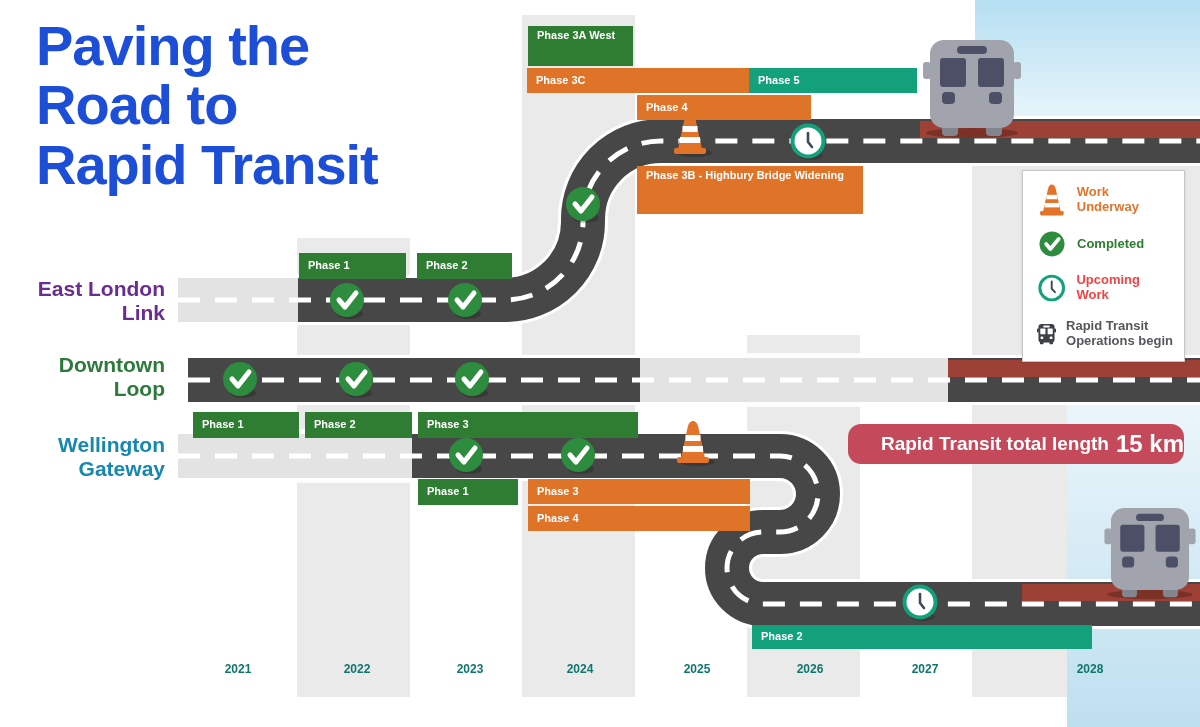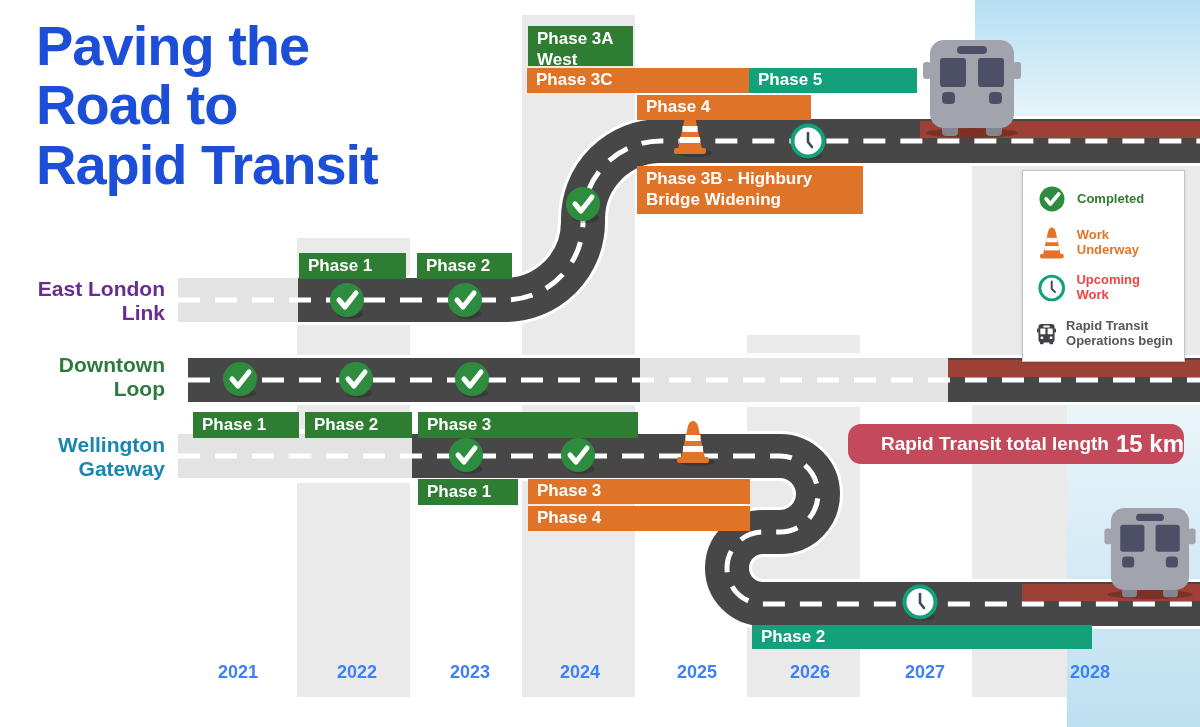--- a/index.html
+++ b/index.html
@@ -7,21 +7,21 @@
           font-family:"Liberation Sans",sans-serif;}
   .abs{position:absolute;}
   
   .title{left:36px;top:16px;font-size:56px;font-weight:bold;color:#1d4ed8;line-height:1.06;letter-spacing:-1px;}
   
   .rowlab{width:150px;text-align:right;font-weight:bold;font-size:21px;line-height:1.14;}
   .rowlab.purple{color:#6A2C91;}
   .rowlab.green{color:#2C7A3C;}
   .rowlab.blue{color:#1787B0;}
   
-  .pb{position:absolute;color:#fff;font-weight:bold;font-size:17px;display:flex;align-items:center;
+  .pb{position:absolute;color:#fff;font-weight:bold;font-size:11px;display:flex;align-items:center;
       padding:0 0 0 9px;box-sizing:border-box;line-height:1.22;}
   .pb.green{background:#2E7D32;}
   .pb.orange{background:#DF7327;}
   .pb.teal{background:#13A17C;}
   .pb.multi{align-items:flex-start;padding-top:3px;}
   
   .legend{left:1022px;top:170px;width:163px;height:192px;background:#fff;border:1px solid #C6C6C6;
           box-sizing:border-box;padding:12px 10px 8px 14px;display:flex;flex-direction:column;
           justify-content:space-between;box-shadow:0 1px 3px rgba(0,0,0,.12);}
   .litem{display:flex;align-items:center;gap:10px;}
@@ -29,21 +29,21 @@
   .c-completed{color:#2E7D32;}
   .c-underway{color:#E0752B;}
   .c-upcoming{color:#ef4444;}
   .c-ops{color:#56575B;}
   
   .badge{left:848px;top:424px;width:336px;height:40px;background:#C4495A;border-radius:13px;
          color:#fff;display:flex;align-items:center;justify-content:flex-end;gap:7px;
          font-weight:bold;font-size:19px;}
   .badge .val{font-size:24px;}
   
-  .yr{top:662px;transform:translateX(-50%);font-weight:bold;font-size:18px;color:#3b82f6;}
+  .yr{top:662px;transform:translateX(-50%);font-weight:bold;font-size:12px;color:#0f766e;}
 </style>
 </head>
 <body>
 
 <div class="canvas">
 
   <svg class="abs" style="left:0;top:0" width="1200" height="727" viewBox="0 0 1200 727">
     <defs>
       <linearGradient id="skyTop" x1="0" y1="0" x2="0" y2="1">
         <stop offset="0" stop-color="#B5DFF2"></stop>
@@ -174,34 +174,34 @@
   <div class="pb green" style="left:305px;top:412px;width:107px;height:26px">Phase 2</div>
   <div class="pb green" style="left:418px;top:412px;width:220px;height:26px">Phase 3</div>
 
   <div class="pb green" style="left:418px;top:479px;width:100px;height:26px">Phase 1</div>
   <div class="pb orange" style="left:528px;top:479px;width:222px;height:25px">Phase 3</div>
   <div class="pb orange" style="left:528px;top:506px;width:222px;height:25px">Phase 4</div>
   <div class="pb teal" style="left:752px;top:625px;width:340px;height:24px">Phase 2</div>
 
   <div class="abs legend">
     <div class="litem">
-      <svg width="30" height="32" viewBox="-18 -18 36 36">
-        <circle r="15" fill="#2E8C3E"></circle>
-        <path d="M-7 0 L-2 6 L8 -6" stroke="#fff" stroke-width="4.5" fill="none" stroke-linecap="round" stroke-linejoin="round"></path>
-      </svg>
-      <div class="txt c-completed">Completed</div>
-    </div>
-    <div class="litem">
       <svg width="30" height="34" viewBox="-18 -42 36 46">
         <path d="M0 -40 C2.5 -40 4.5 -38 5.5 -33 L12 -3 L-12 -3 L-5.5 -33 C-4.5 -38 -2.5 -40 0 -40 Z" fill="#E4732A"></path>
         <rect x="-7.5" y="-26" width="15" height="6" fill="#fff"></rect>
         <rect x="-10" y="-15" width="20" height="6" fill="#fff"></rect>
         <rect x="-16" y="-4" width="32" height="6" rx="2" fill="#E4732A"></rect>
       </svg>
       <div class="txt c-underway">Work Underway</div>
+    </div>
+    <div class="litem">
+      <svg width="30" height="32" viewBox="-18 -18 36 36">
+        <circle r="15" fill="#2E8C3E"></circle>
+        <path d="M-7 0 L-2 6 L8 -6" stroke="#fff" stroke-width="4.5" fill="none" stroke-linecap="round" stroke-linejoin="round"></path>
+      </svg>
+      <div class="txt c-completed">Completed</div>
     </div>
     <div class="litem">
       <svg width="30" height="32" viewBox="-18 -18 36 36">
         <circle r="14.5" fill="#fff" stroke="#13A17C" stroke-width="3.6"></circle>
         <path d="M0 -8 L0 1 L4 5" stroke="#3E4A5A" stroke-width="2.4" fill="none" stroke-linecap="round" stroke-linejoin="round"></path>
       </svg>
       <div class="txt c-upcoming">Upcoming Work</div>
     </div>
     <div class="litem">
       <svg width="34" height="38" viewBox="-26 -28 52 58">

